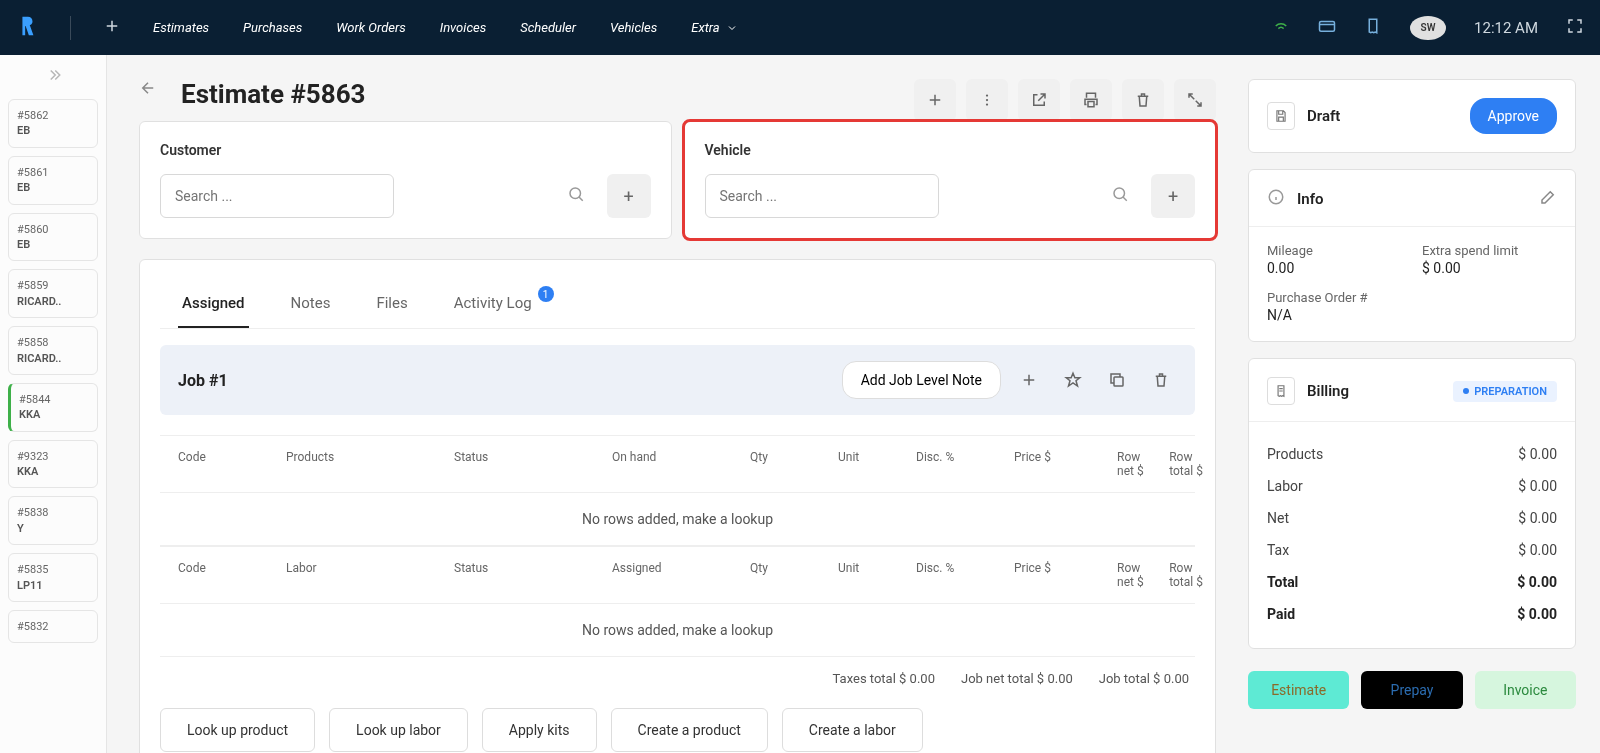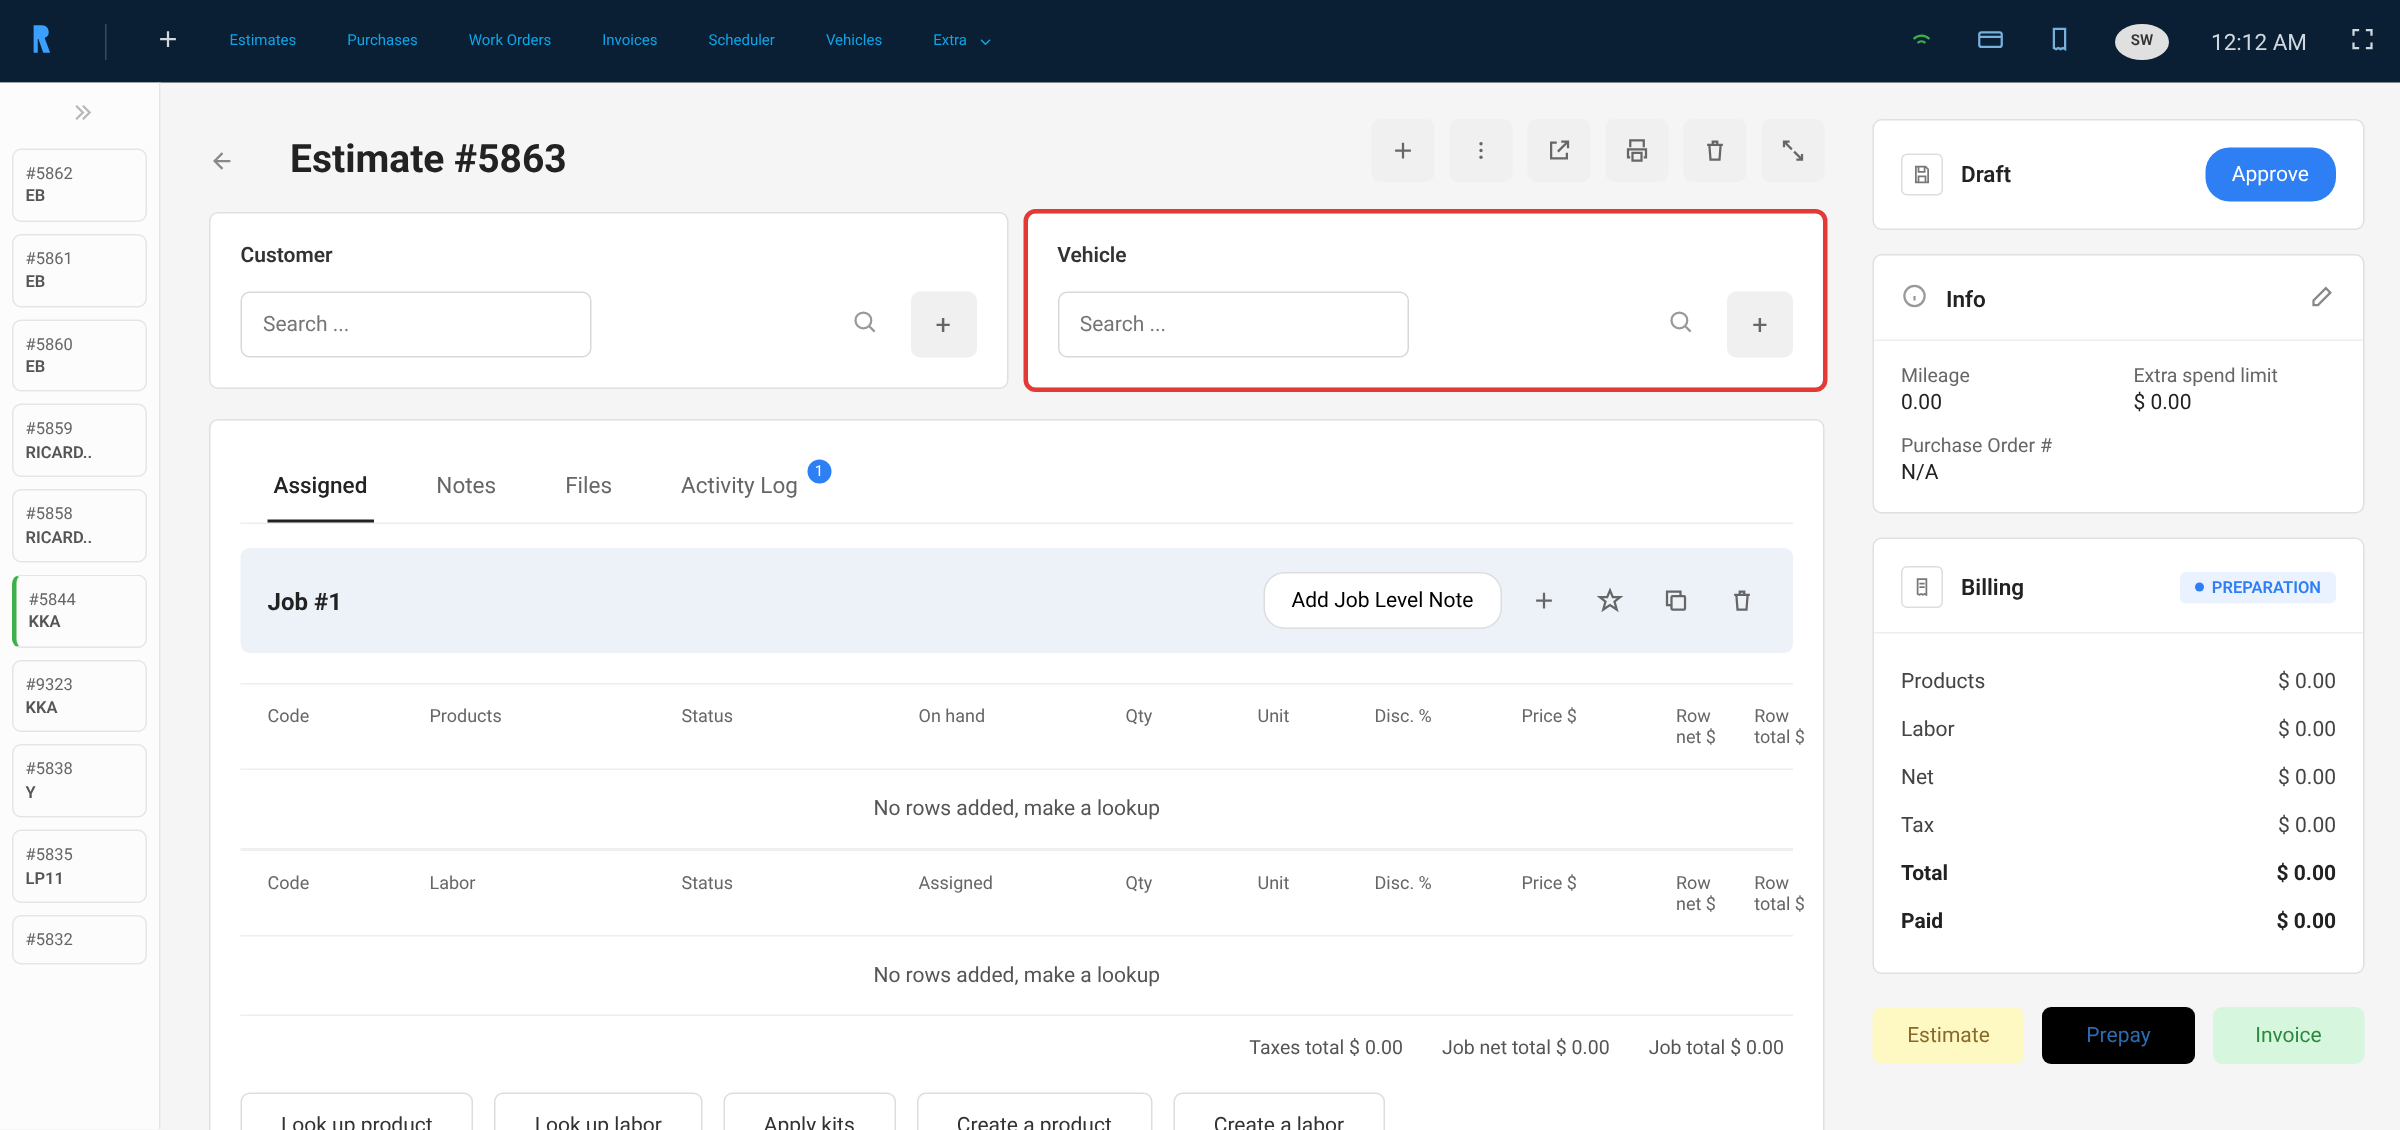--- a/index.html
+++ b/index.html
@@ -2,39 +2,39 @@
 <html><head>
 <meta charset="utf-8">
 <style>
 * { box-sizing: border-box; margin: 0; padding: 0; font-family: -apple-system, BlinkMacSystemFont, "Segoe UI", Roboto, sans-serif; }
 body { background: #f5f5f5; width: 1600px; height: 753px; overflow: hidden; display: flex; flex-direction: column; }
 .topnav { background: #0a1f33; height: 55px; display: flex; align-items: center; padding: 0 16px; gap: 32px; color: #c5d2de; }
 .logo { width: 22px; height: 22px; }
 .vdiv { width: 1px; height: 24px; background: #3a4a5a; }
 .plus-btn { color: #cfd8df; font-size: 20px; cursor: pointer; }
 .nav-links { display: flex; gap: 34px; }
-.nav-link { color: #0ea5e9; font-size: 10px; cursor: pointer; display: flex; align-items: center; gap: 6px; }
+.nav-link { color: #ffffff; font-size: 13px; cursor: pointer; display: flex; align-items: center; gap: 6px; font-style: italic; }
 .nav-right { margin-left: auto; display: flex; align-items: center; gap: 28px; }
 .avatar { width: 36px; height: 24px; border-radius: 50%; background: #e0e0e0; color: #333; font-size: 10px; display: flex; align-items: center; justify-content: center; font-weight: 600; }
 .clock { color: #cfd8df; font-size: 15px; }
 
 .main { display: flex; flex: 1; overflow: hidden; }
 .sidebar { width: 107px; background: #fcfcfc; border-right: 1px solid #e5e5e5; display: flex; flex-direction: column; }
 .sidebar-collapse { height: 40px; display: flex; align-items: center; justify-content: center; cursor: pointer; color: #888; }
 .sidebar-list { flex: 1; overflow-y: auto; padding: 4px 8px; display: flex; flex-direction: column; gap: 8px; }
 .sb-item { border: 1px solid #e5e5e5; border-radius: 6px; padding: 8px; cursor: pointer; font-size: 11px; color: #666; line-height: 1.4; }
 .sb-item.active { border-left: 3px solid #3eb049; }
 .sb-item .sb-id { display: block; }
 .sb-item .sb-name { font-weight: 600; color: #555; text-transform: uppercase; }
 
 .content { flex: 1; display: flex; overflow: auto; }
 .center-col { flex: 1; padding: 24px 32px; min-width: 0; }
 .right-col { width: 352px; padding: 24px 24px 24px 0; display: flex; flex-direction: column; gap: 16px; }
 
-.page-header { display: flex; align-items: flex-end; margin-bottom: 20px; gap: 36px; }
+.page-header { display: flex; align-items: flex-start; gap: 24px; }
 .back-arrow { font-size: 18px; color: #888; cursor: pointer; }
 .page-title { font-size: 26px; font-weight: 700; color: #222; }
 .header-actions { margin-left: auto; display: flex; gap: 10px; }
 .icon-btn { width: 42px; height: 42px; border-radius: 6px; background: #f0f0f0; display: flex; align-items: center; justify-content: center; cursor: pointer; color: #666; }
 
 .two-cards { display: flex; gap: 12px; }
 .card { background: #fff; border: 1px solid #e0e0e0; border-radius: 6px; padding: 20px; flex: 1; }
 .card.highlighted { outline: 3px solid #e53935; outline-offset: -1px; }
 .card-label { font-size: 14px; font-weight: 600; color: #333; margin-bottom: 16px; }
 .search-row { display: flex; gap: 10px; }
@@ -71,21 +71,21 @@
 .panel-sep { height: 1px; background: #eee; margin: 16px -18px; }
 .info-grid { display: grid; grid-template-columns: 1fr 1fr; gap: 14px 20px; }
 .info-label { font-size: 13px; color: #666; }
 .info-val { font-size: 14px; color: #222; margin-top: 2px; }
 .billing-status { margin-left: auto; background: #eaf2ff; color: #2e7ff3; font-size: 11px; padding: 4px 10px; border-radius: 4px; font-weight: 600; display: flex; align-items: center; gap: 5px; }
 .billing-status::before { content: ""; width: 6px; height: 6px; background: #2e7ff3; border-radius: 50%; display: inline-block; }
 .bill-row { display: flex; justify-content: space-between; padding: 8px 0; font-size: 14px; color: #444; }
 .bill-row.total { font-weight: 700; color: #222; }
 .bill-btn-row { display: flex; gap: 12px; margin-top: 6px; }
 .bill-btn { flex: 1; border: none; border-radius: 6px; padding: 11px 0; font-size: 14px; cursor: pointer; }
-.bill-btn.est { background: #fef9c3; color: #8a6a2a; }
+.bill-btn.est { background: #5eead4; color: #8a6a2a; }
 .bill-btn.pre { background: #000000; color: #2b6cb0; }
 .bill-btn.inv { background: #d6f6de; color: #2b8a3e; }
 .svg-ic { width: 18px; height: 18px; }
 </style>
 </head>
 <body>
 
 <div class="topnav">
   <span>
     <svg class="logo" viewBox="0 0 24 24">

